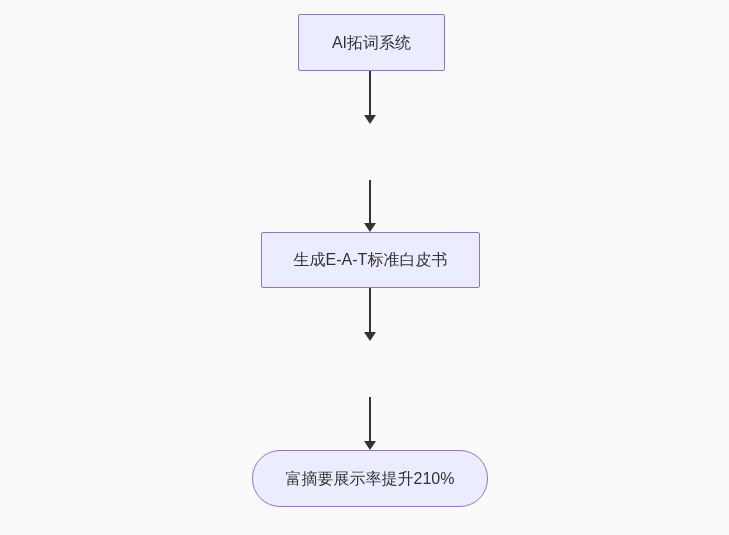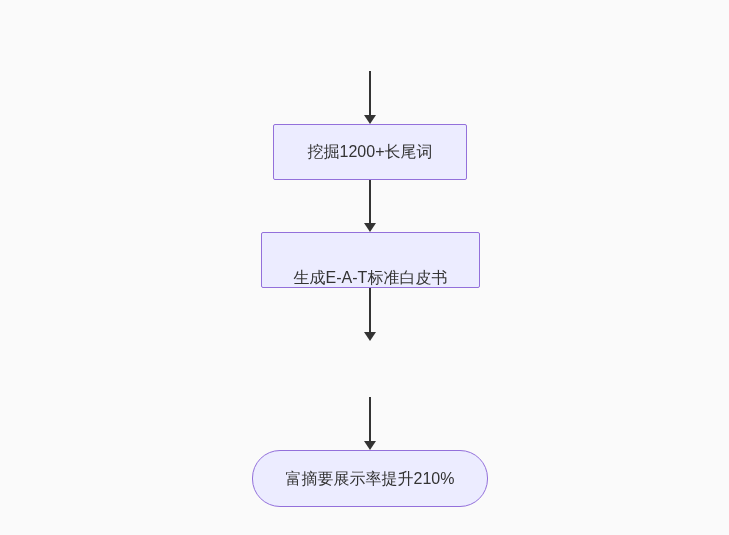--- a/index.html
+++ b/index.html
@@ -35,21 +35,21 @@
     justify-content: center;
   }
   .node-label {
     color: var(--text-color);
     font-size: 16px;
     line-height: 1.2;
     white-space: nowrap;
   }
   .node-1 { left: 298px; top: 14px;  width: 147px; height: 57px; }
   .node-2 { left: 273px; top: 124px; width: 194px; height: 56px; }
-  .node-3 { left: 261px; top: 232px; width: 219px; height: 56px; align-items: flex-end; }
+  .node-3 { left: 261px; top: 232px; width: 219px; height: 56px; }
   .node-4 { left: 262px; top: 341px; width: 216px; height: 56px; }
   .node-5 { left: 252px; top: 450px; width: 236px; height: 57px; border-radius: 28px; }
 
   .arrow {
     position: absolute;
     left: 364px;
     width: 12px;
   }
   .arrow-1 { top: 71px;  height: 53px; }
   .arrow-2 { top: 180px; height: 52px; }
@@ -73,29 +73,29 @@
     border-left: 6px solid transparent;
     border-right: 6px solid transparent;
     border-top: 9px solid var(--arrow-color);
   }
 </style>
 </head>
 <body>
 
 <div class="canvas">
 
+  <div class="node node-1">
+    <span class="node-label">AI拓词系统</span>
+  </div>
 
   <div class="arrow arrow-1">
     <div class="arrow-line"></div>
     <div class="arrow-head"></div>
   </div>
 
-  <div class="node node-2">
-    <span class="node-label">挖掘1200+长尾词</span>
-  </div>
 
   <div class="arrow arrow-2">
     <div class="arrow-line"></div>
     <div class="arrow-head"></div>
   </div>
 
   <div class="node node-3">
     <span class="node-label">生成E-A-T标准白皮书</span>
   </div>
 

